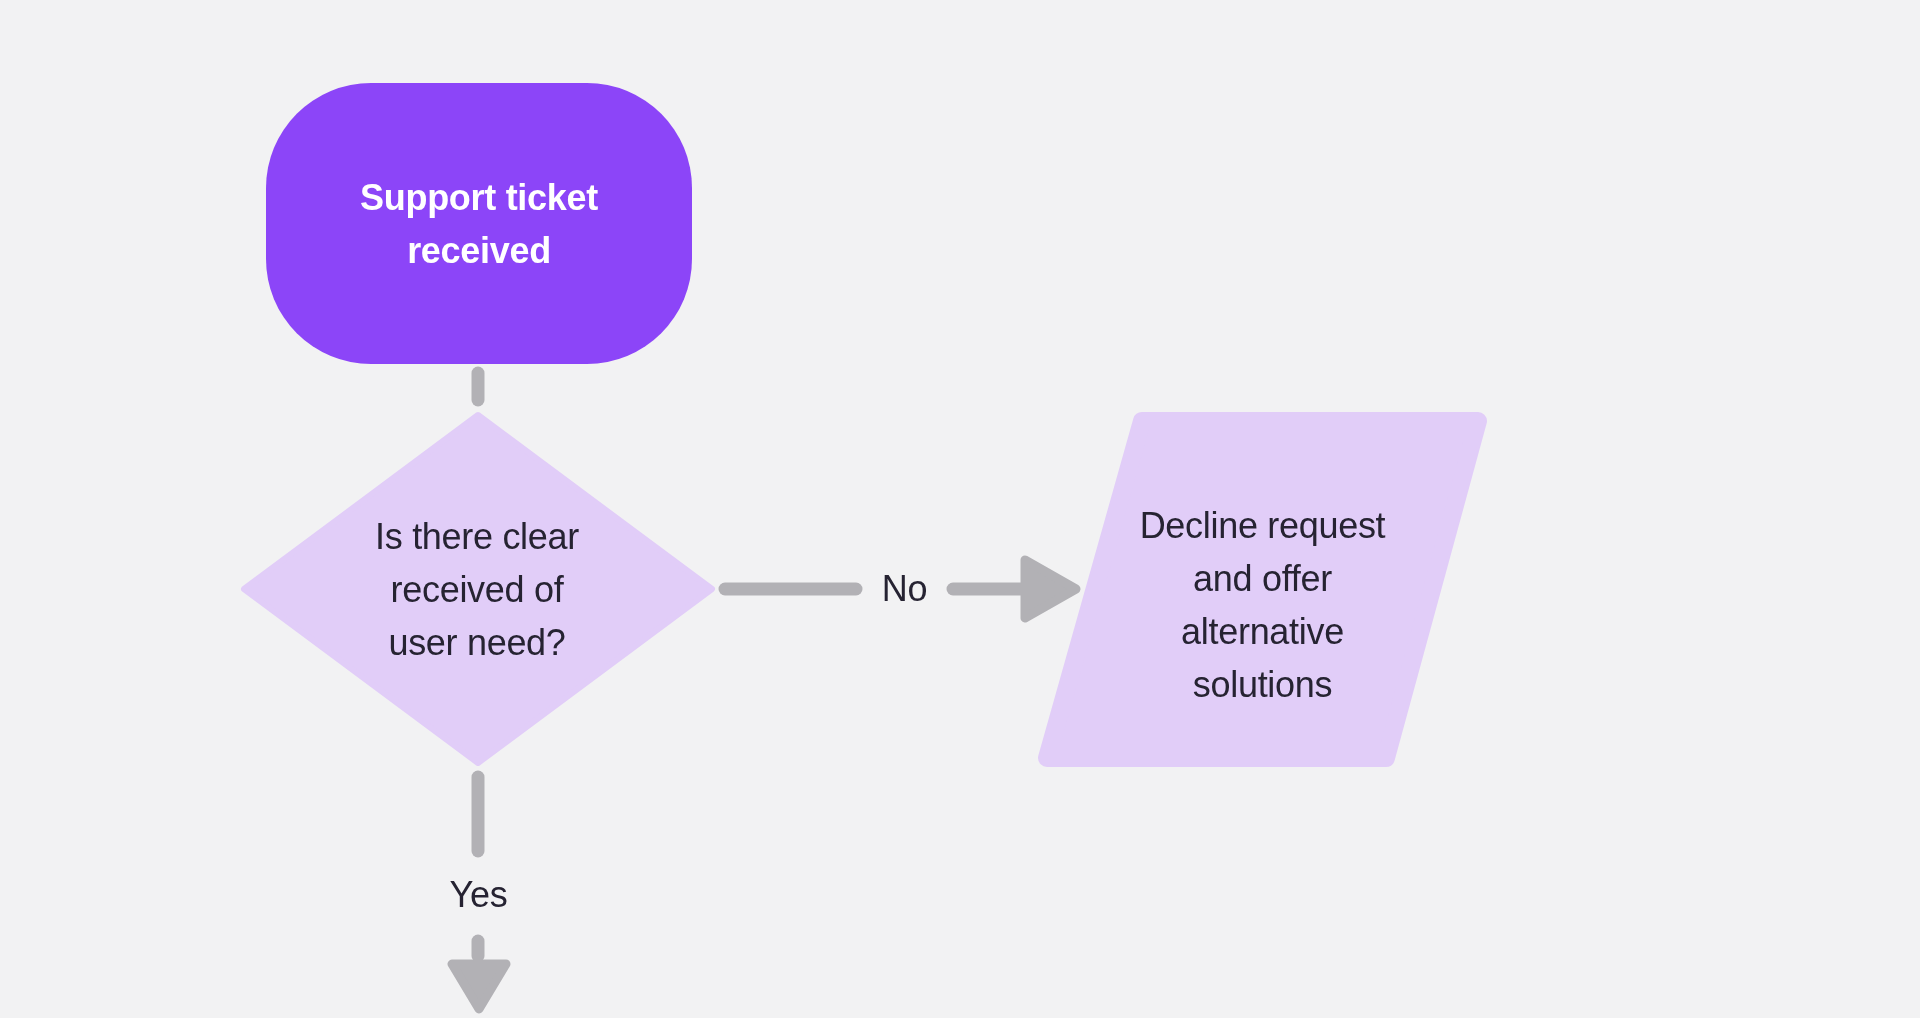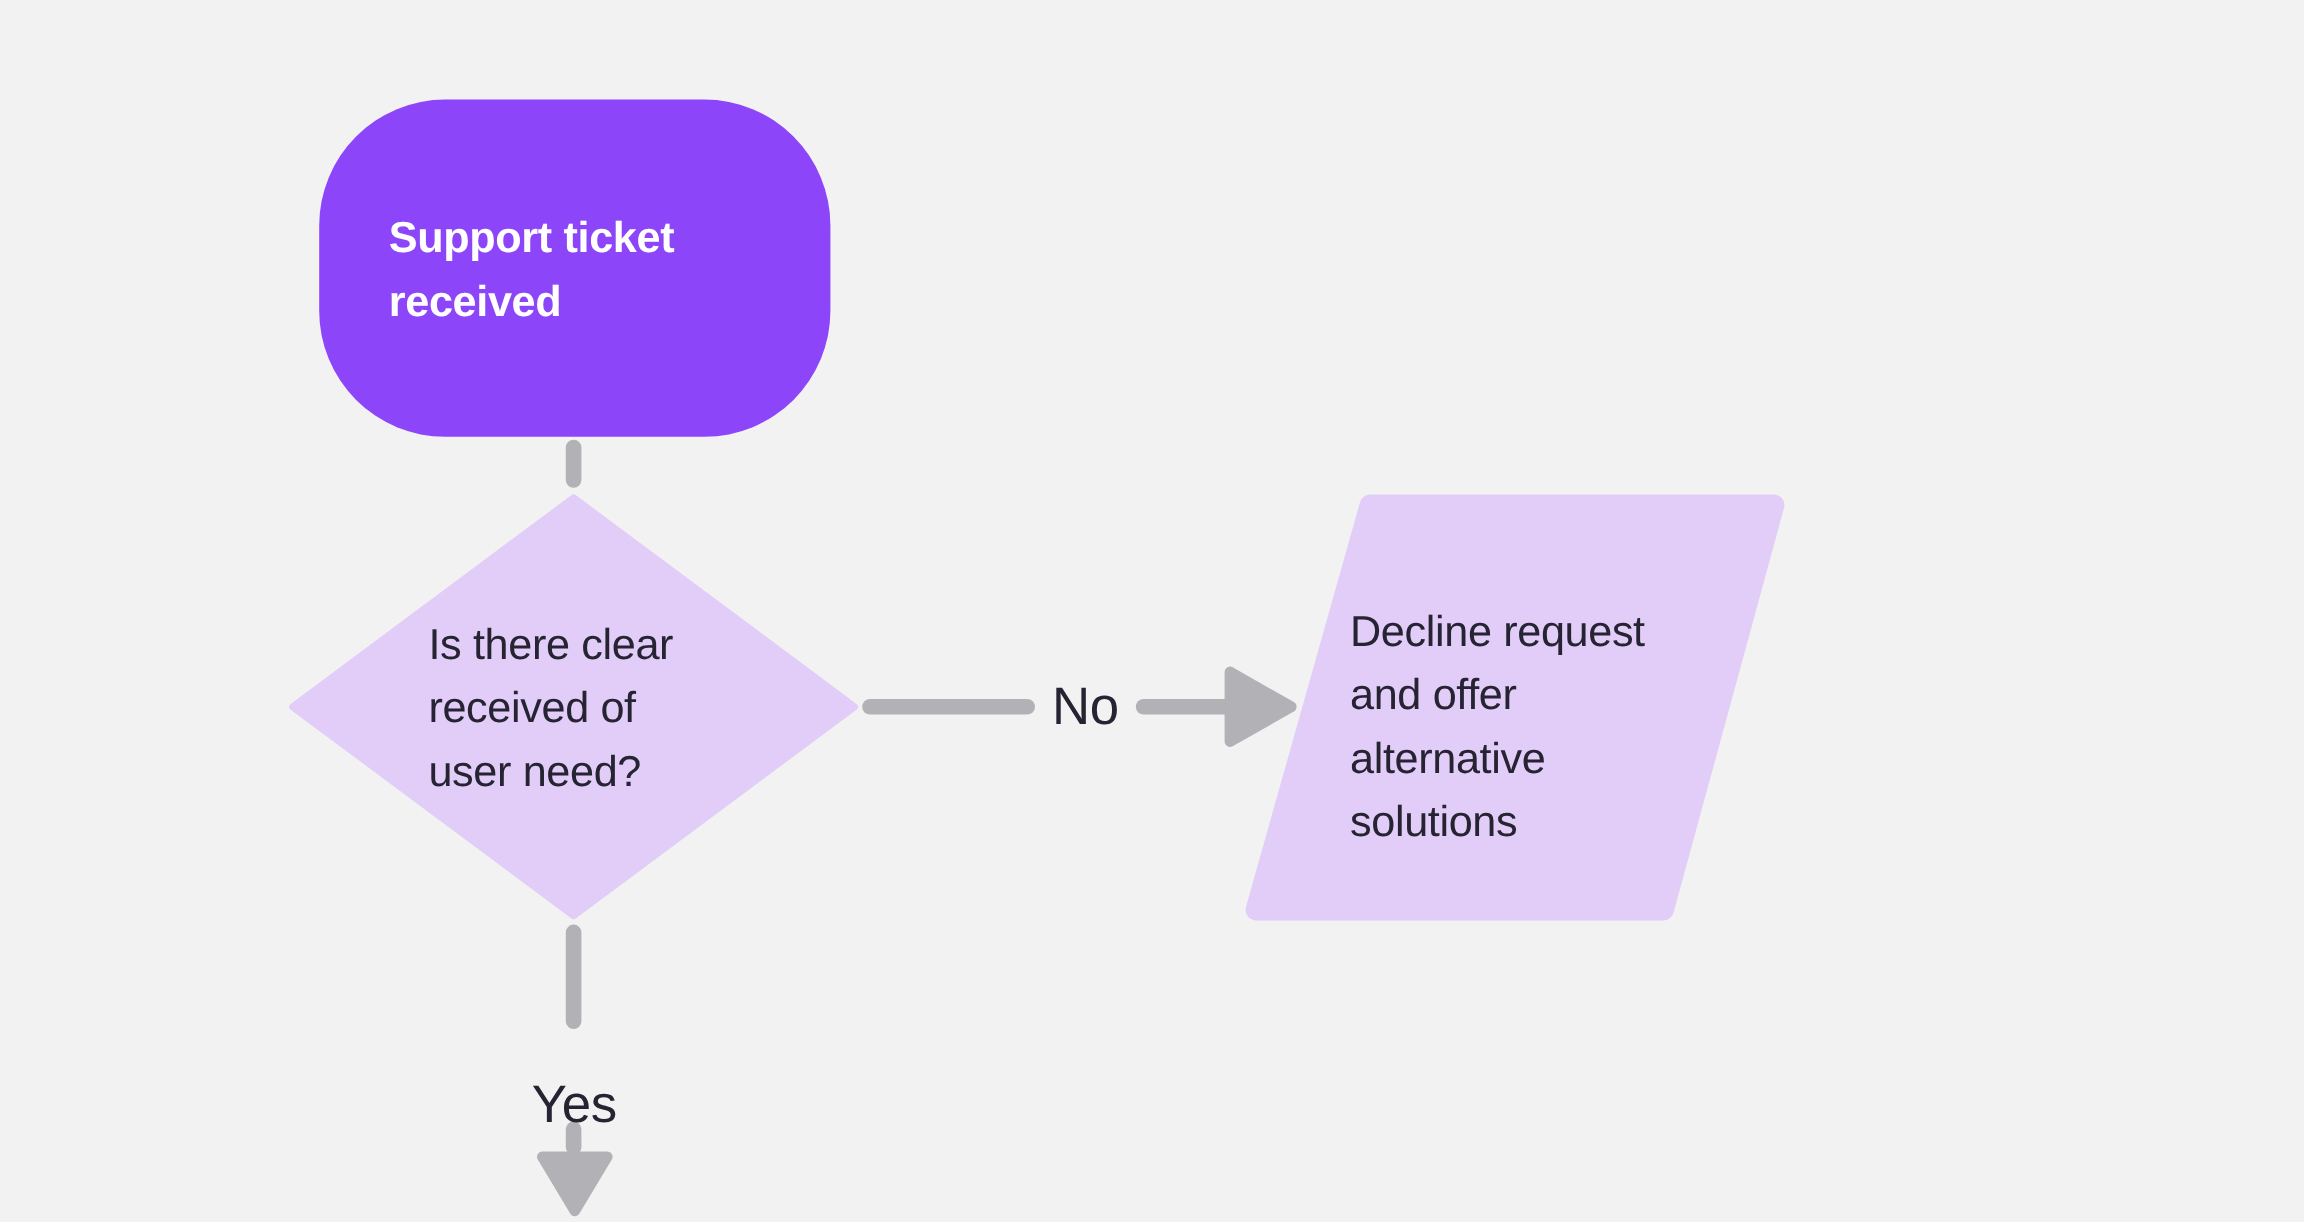--- a/index.html
+++ b/index.html
@@ -60,40 +60,41 @@
     display: flex; align-items: center; justify-content: center;
   }
   .node-terminator .node-label {
     width: 310px;
     color: var(--text-on-primary);
     font-weight: bold;
   }
   .node-label {
     font-size: 36px;
     line-height: 53px;
+    text-align: center;
     letter-spacing: -0.3px;
     color: var(--text-dark);
   }
   .label-box {
     position: absolute;
     display: flex; align-items: center; justify-content: center;
   }
   .decision-label-box { left: 238px; top: 412px; width: 478px; height: 354px; }
   .decision-label-box .node-label { width: 240px; }
   .io-label-box { left: 1038px; top: 412px; width: 449px; height: 355px; }
   .io-label-box .node-label { width: 275px; margin-top: 31px; }
   .edge-label {
     position: absolute;
     display: flex; align-items: center; justify-content: center;
-    font-size: 44px;
+    font-size: 36px;
     letter-spacing: -0.3px;
     color: var(--text-dark);
   }
   .edge-label-no  { left: 854px; top: 564px; width: 101px; height: 50px; }
-  .edge-label-yes { left: 428px; top: 896px; width: 101px; height: 50px; }
+  .edge-label-yes { left: 428px; top: 870px; width: 101px; height: 50px; }
 </style>
 </head>
 <body>
 
 <div class="canvas">
 
   <svg class="diagram-layer" viewBox="0 0 1920 1018">
 
     <g>
       <line class="connector-line" x1="478" y1="373" x2="478" y2="400"></line>

